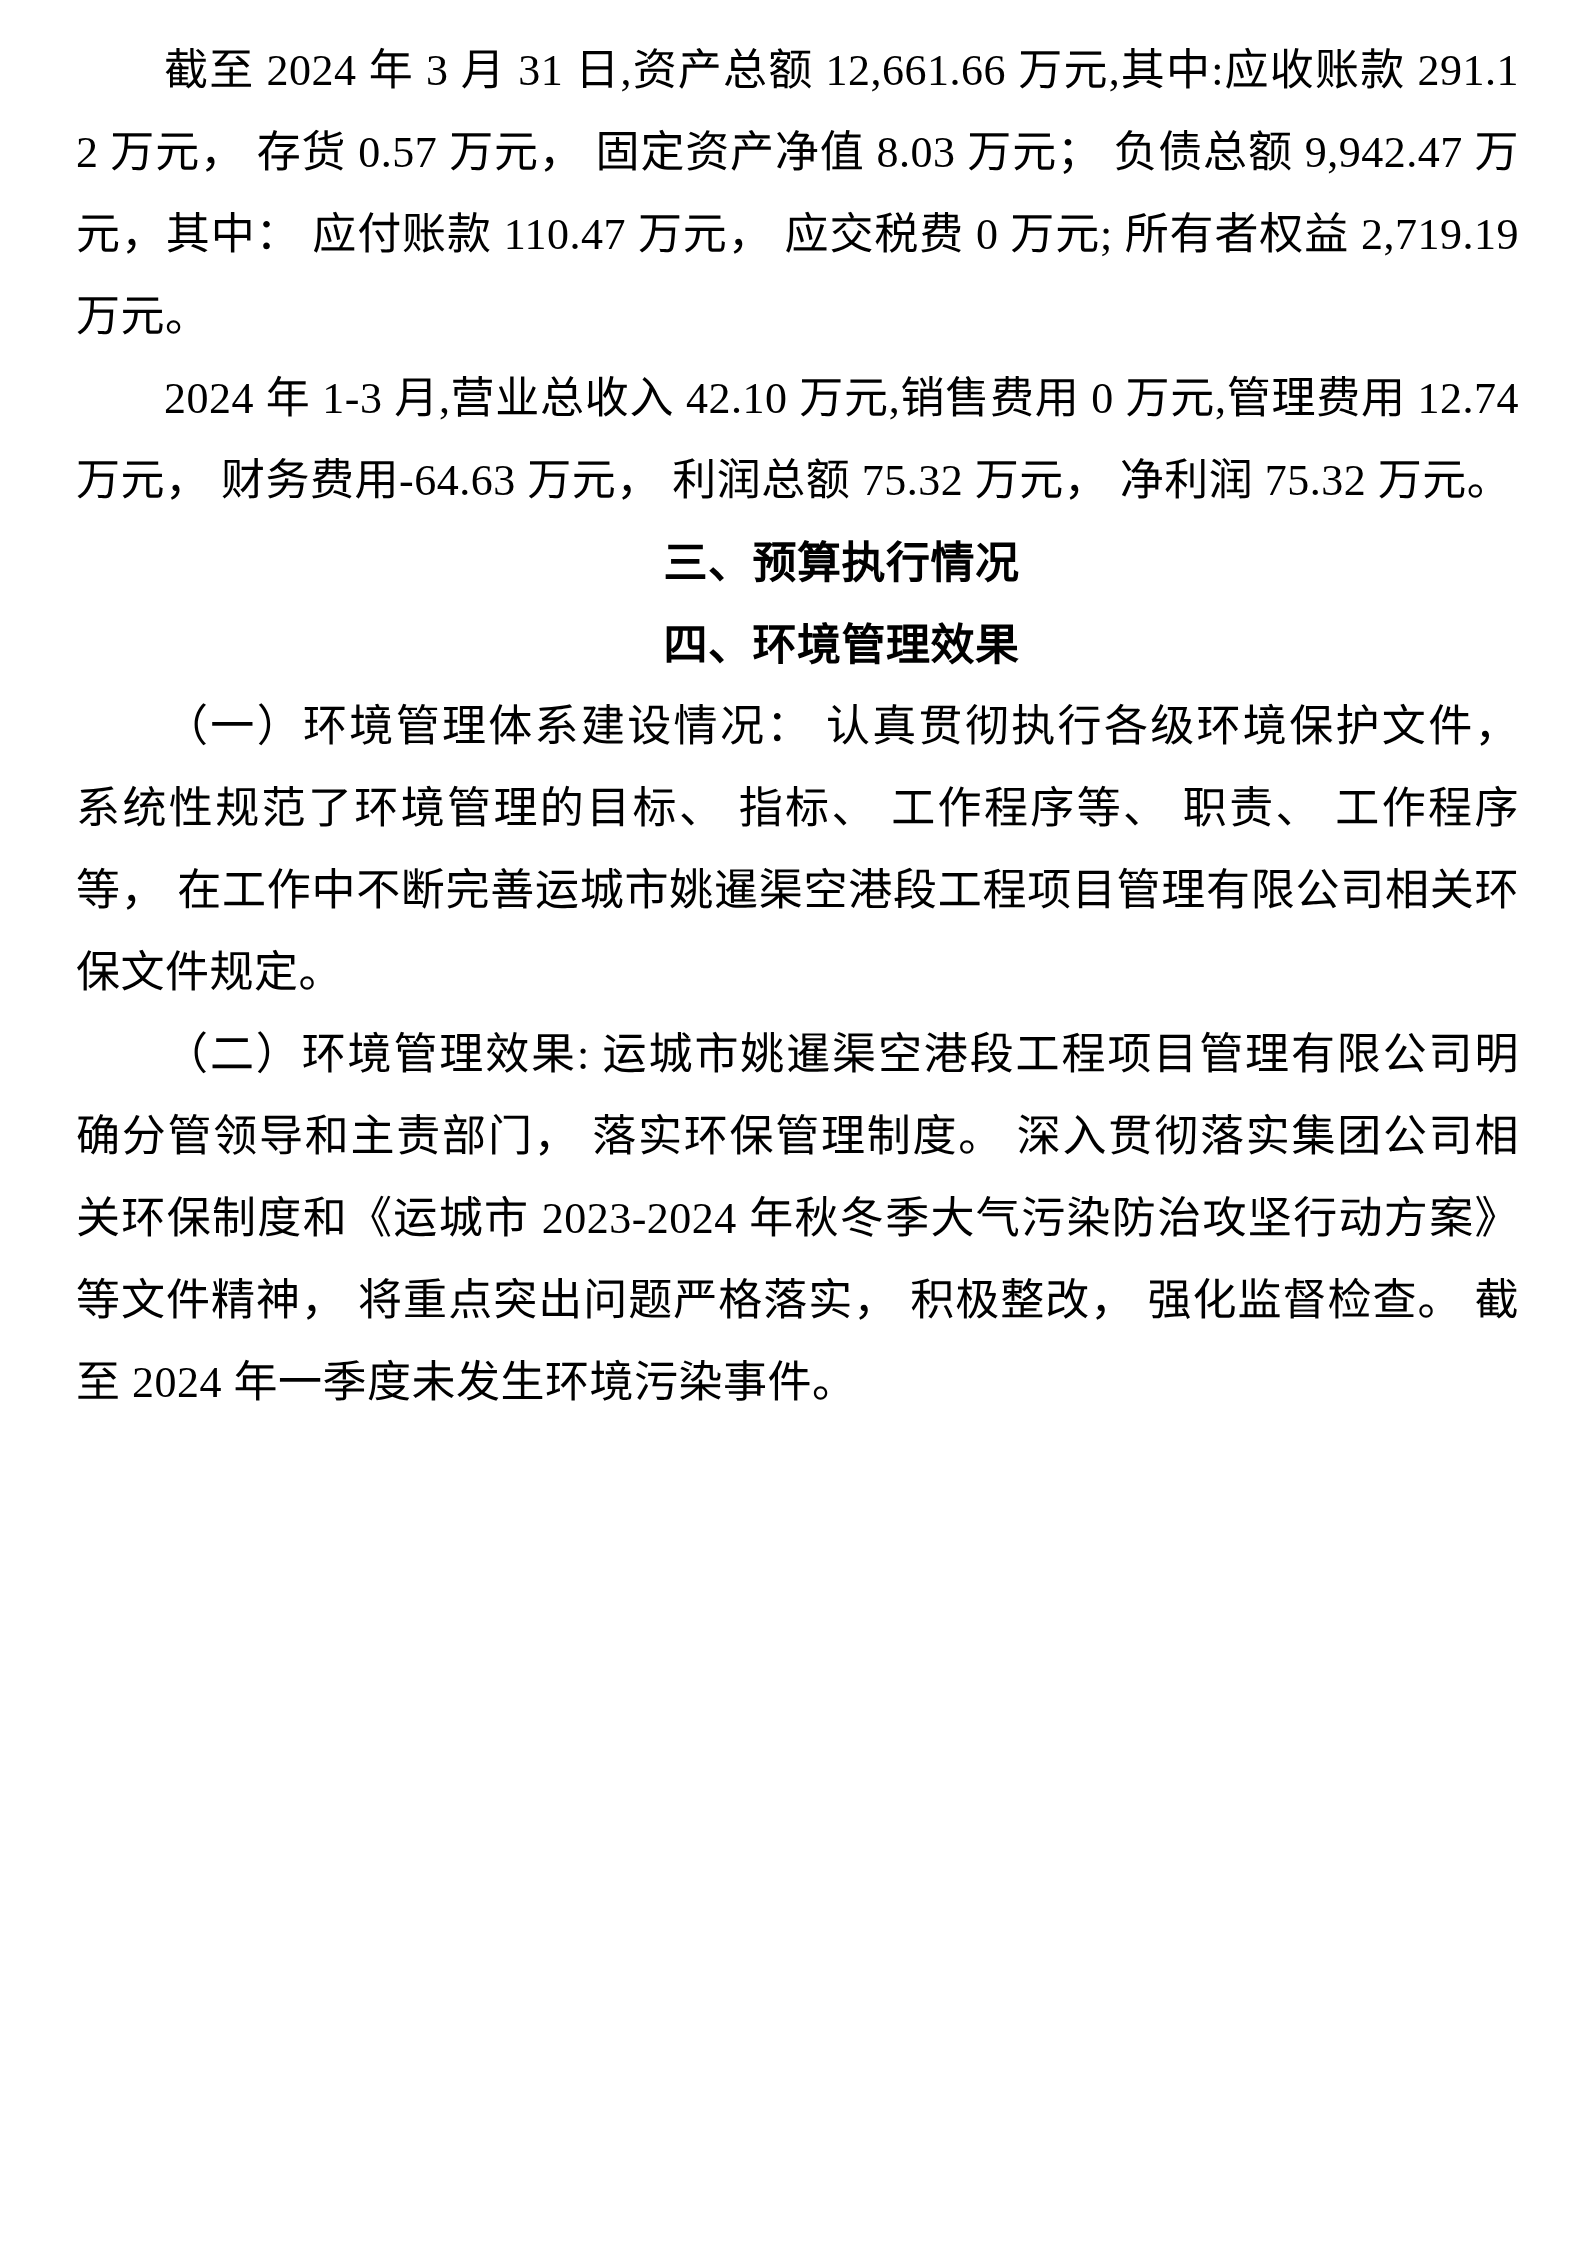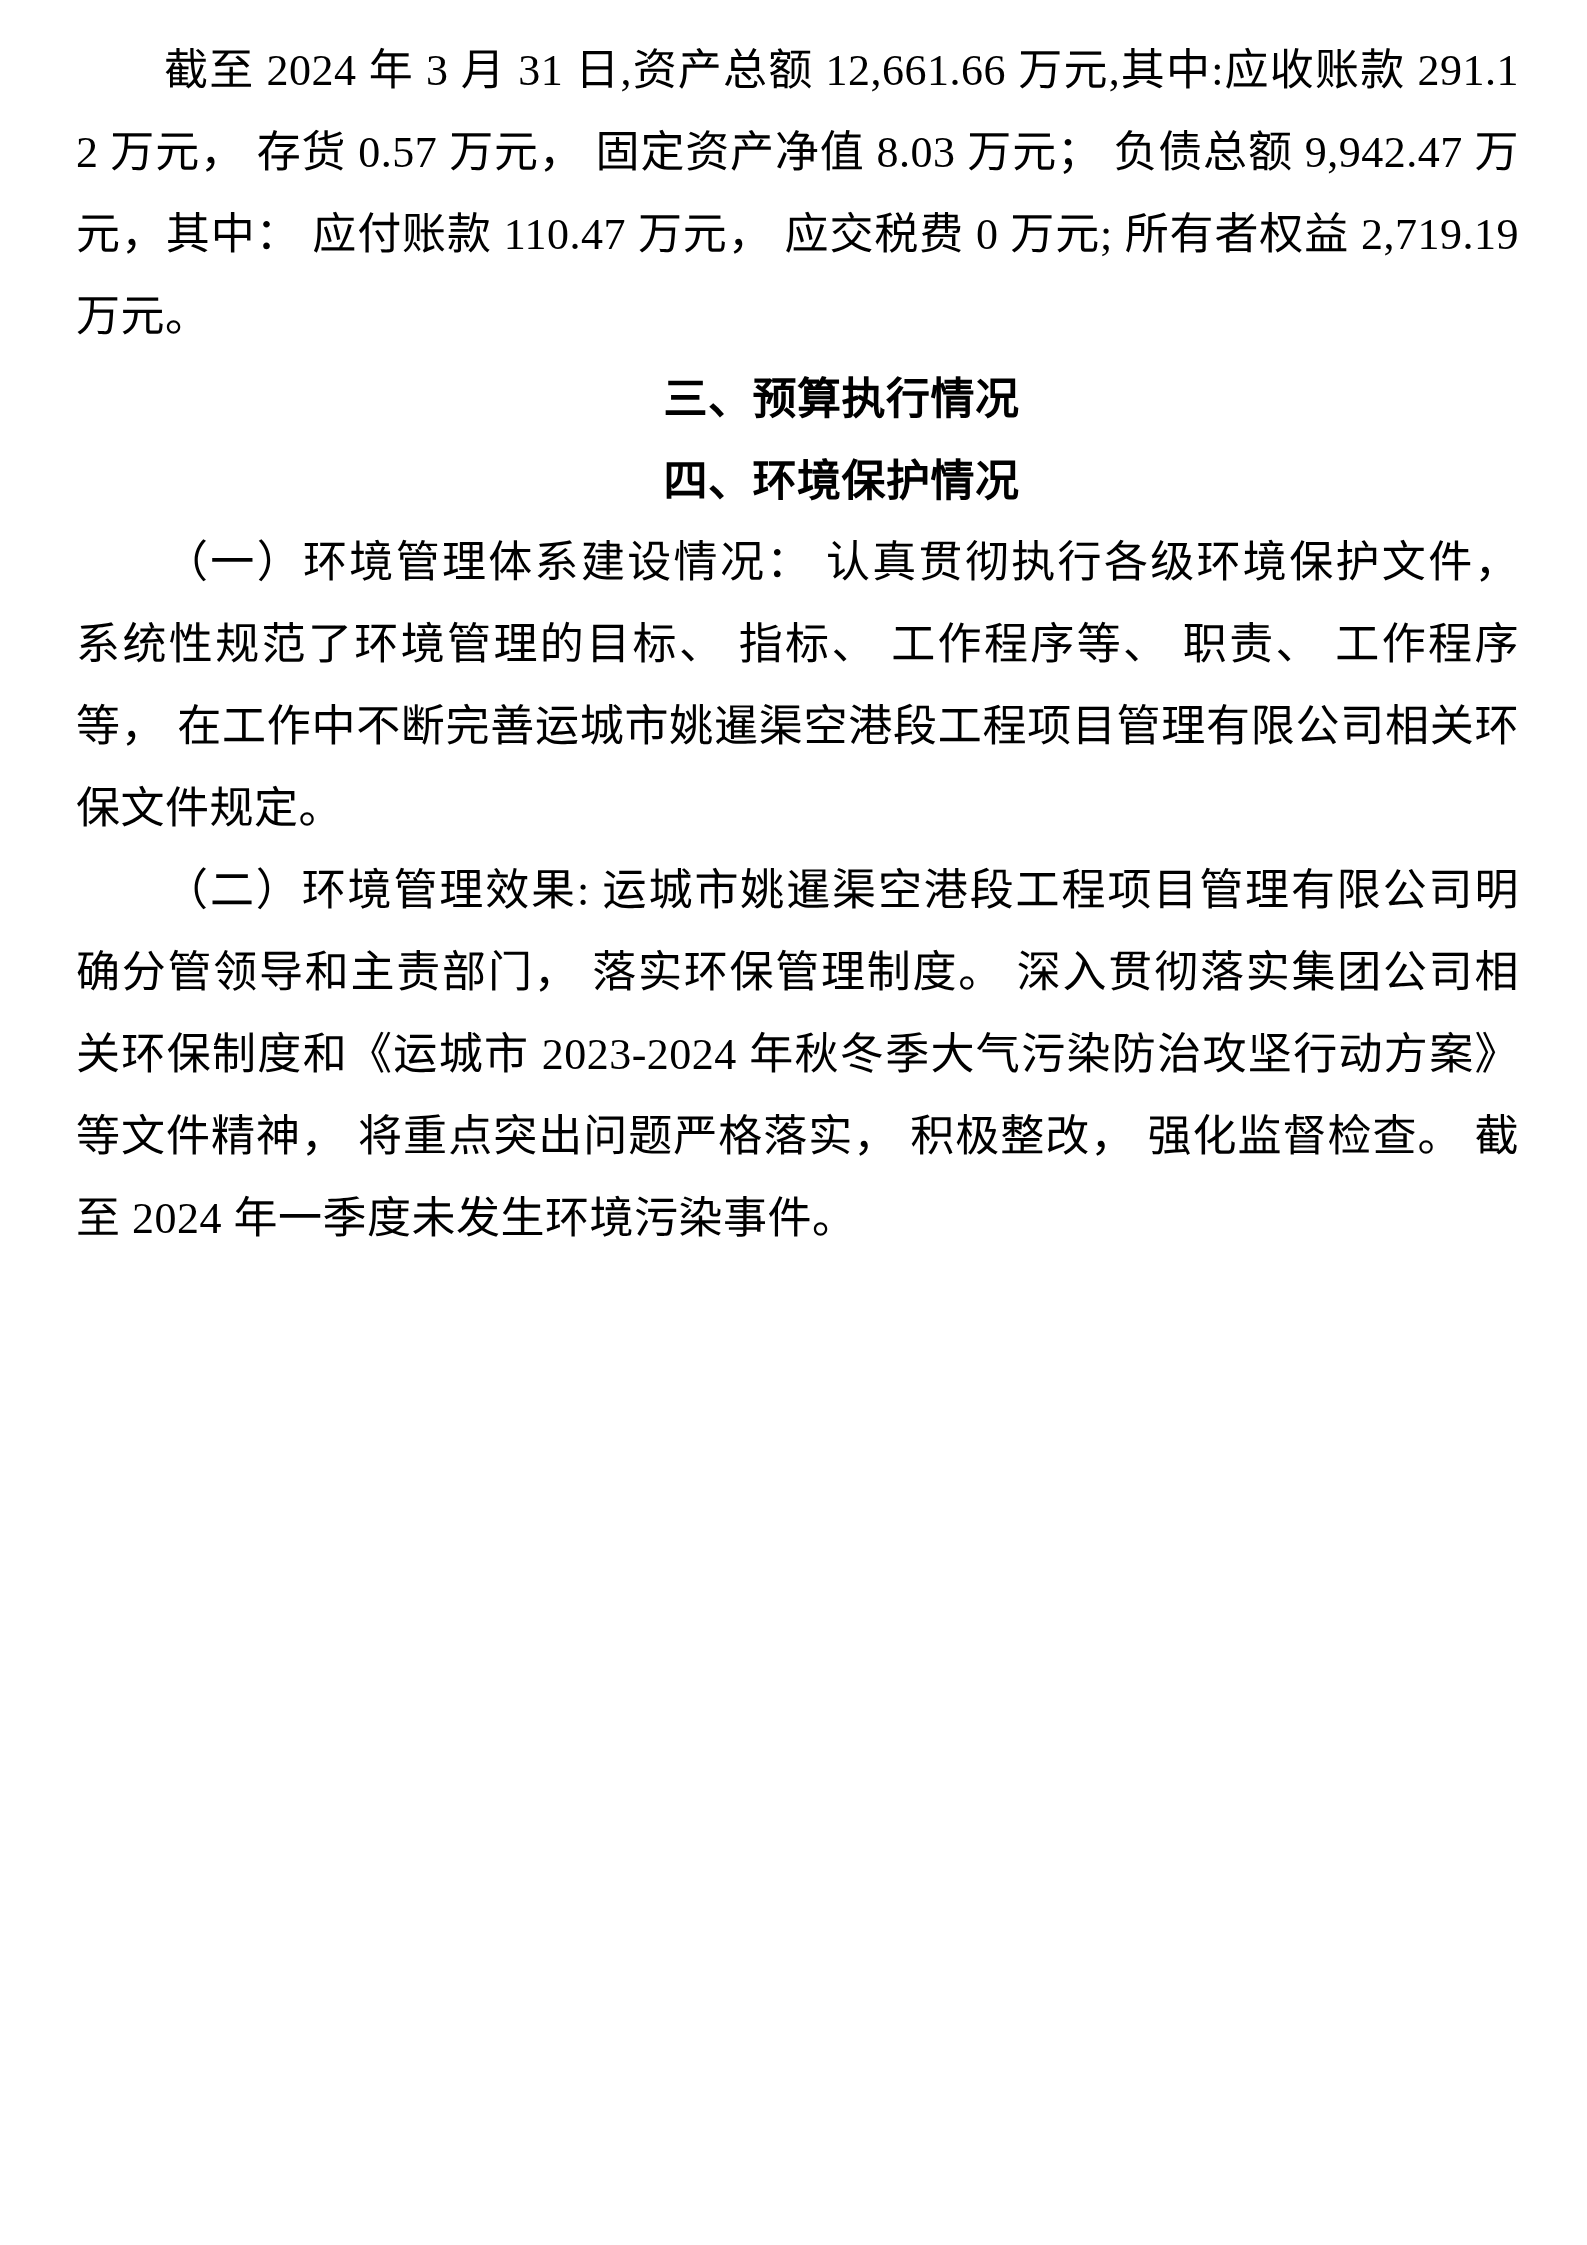--- a/index.html
+++ b/index.html
@@ -37,23 +37,24 @@
     text-align: center;
     font-size: 44px;
   }
 </style>
 </head>
 <body>
 
 <div class="page">
   <p class="para">截至 2024 年 3 月 31 日,资产总额 12,661.66 万元,其中:应收账款 291.12 万元， 存货 0.57 万元， 固定资产净值 8.03 万元； 负债总额 9,942.47 万元，其中： 应付账款 110.47 万元， 应交税费 0 万元; 所有者权益 2,719.19 万元。</p>
 
+  <p class="para">2024 年 1-3 月,营业总收入 42.10 万元,销售费用 0 万元,管理费用 12.74 万元， 财务费用-64.63 万元， 利润总额 75.32 万元， 净利润 75.32 万元。</p>
 
   <h2 class="heading">三、预算执行情况</h2>
 
 
-  <h2 class="heading">四、环境保护情况</h2>
+  <h2 class="heading">四、环境管理效果</h2>
 
   <p class="para">（一）环境管理体系建设情况： 认真贯彻执行各级环境保护文件， 系统性规范了环境管理的目标、 指标、 工作程序等、 职责、 工作程序等， 在工作中不断完善运城市姚暹渠空港段工程项目管理有限公司相关环保文件规定。</p>
 
   <p class="para">（二）环境管理效果: 运城市姚暹渠空港段工程项目管理有限公司明确分管领导和主责部门， 落实环保管理制度。 深入贯彻落实集团公司相关环保制度和《运城市 2023-2024 年秋冬季大气污染防治攻坚行动方案》等文件精神， 将重点突出问题严格落实， 积极整改， 强化监督检查。 截至 2024 年一季度未发生环境污染事件。</p>
 
 </div>
 
 </body></html>

